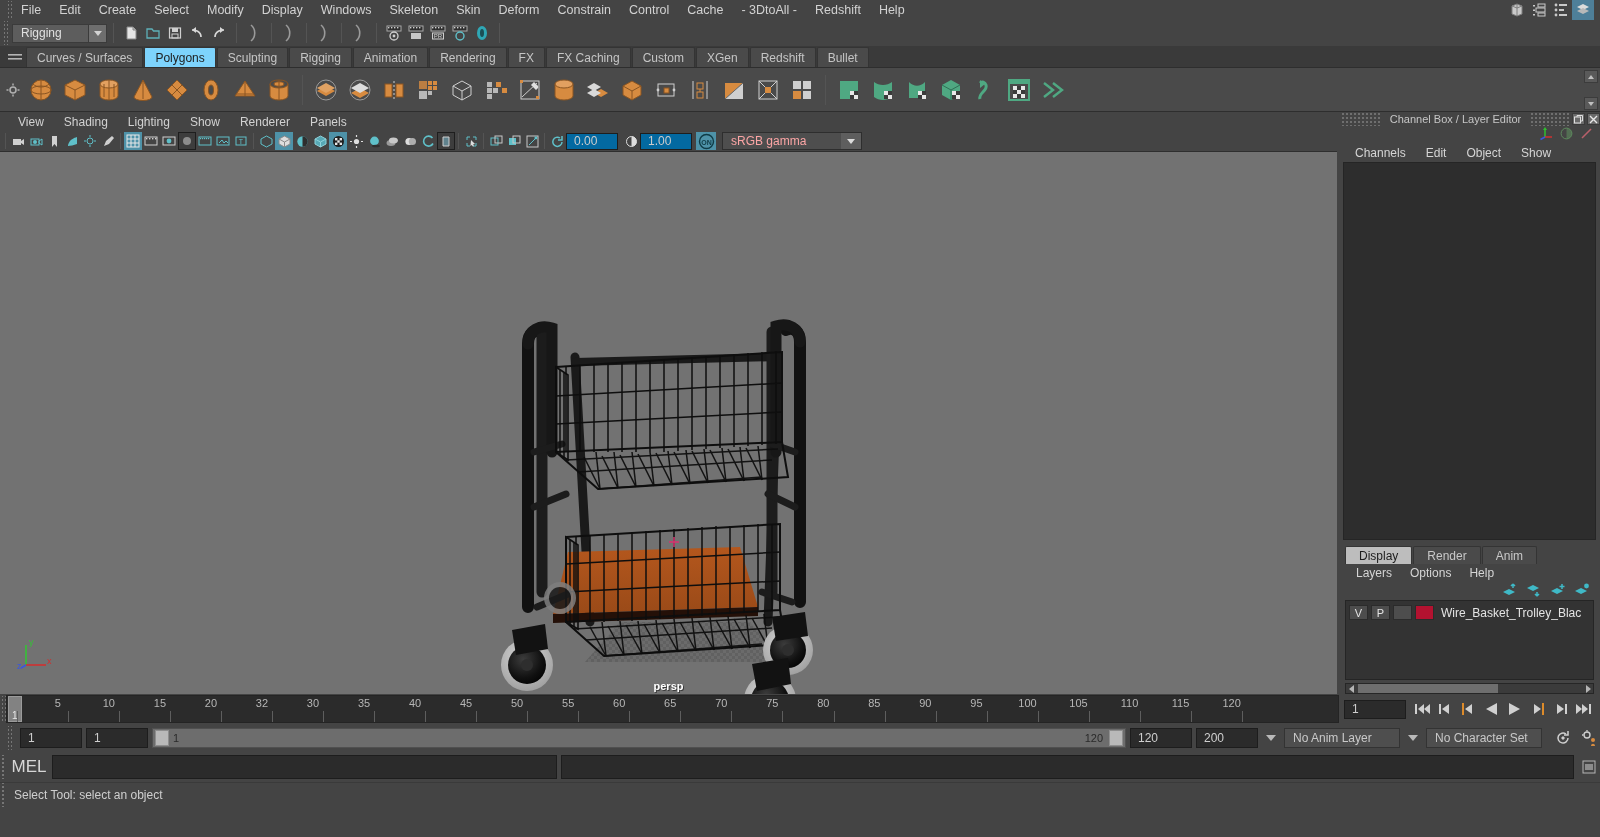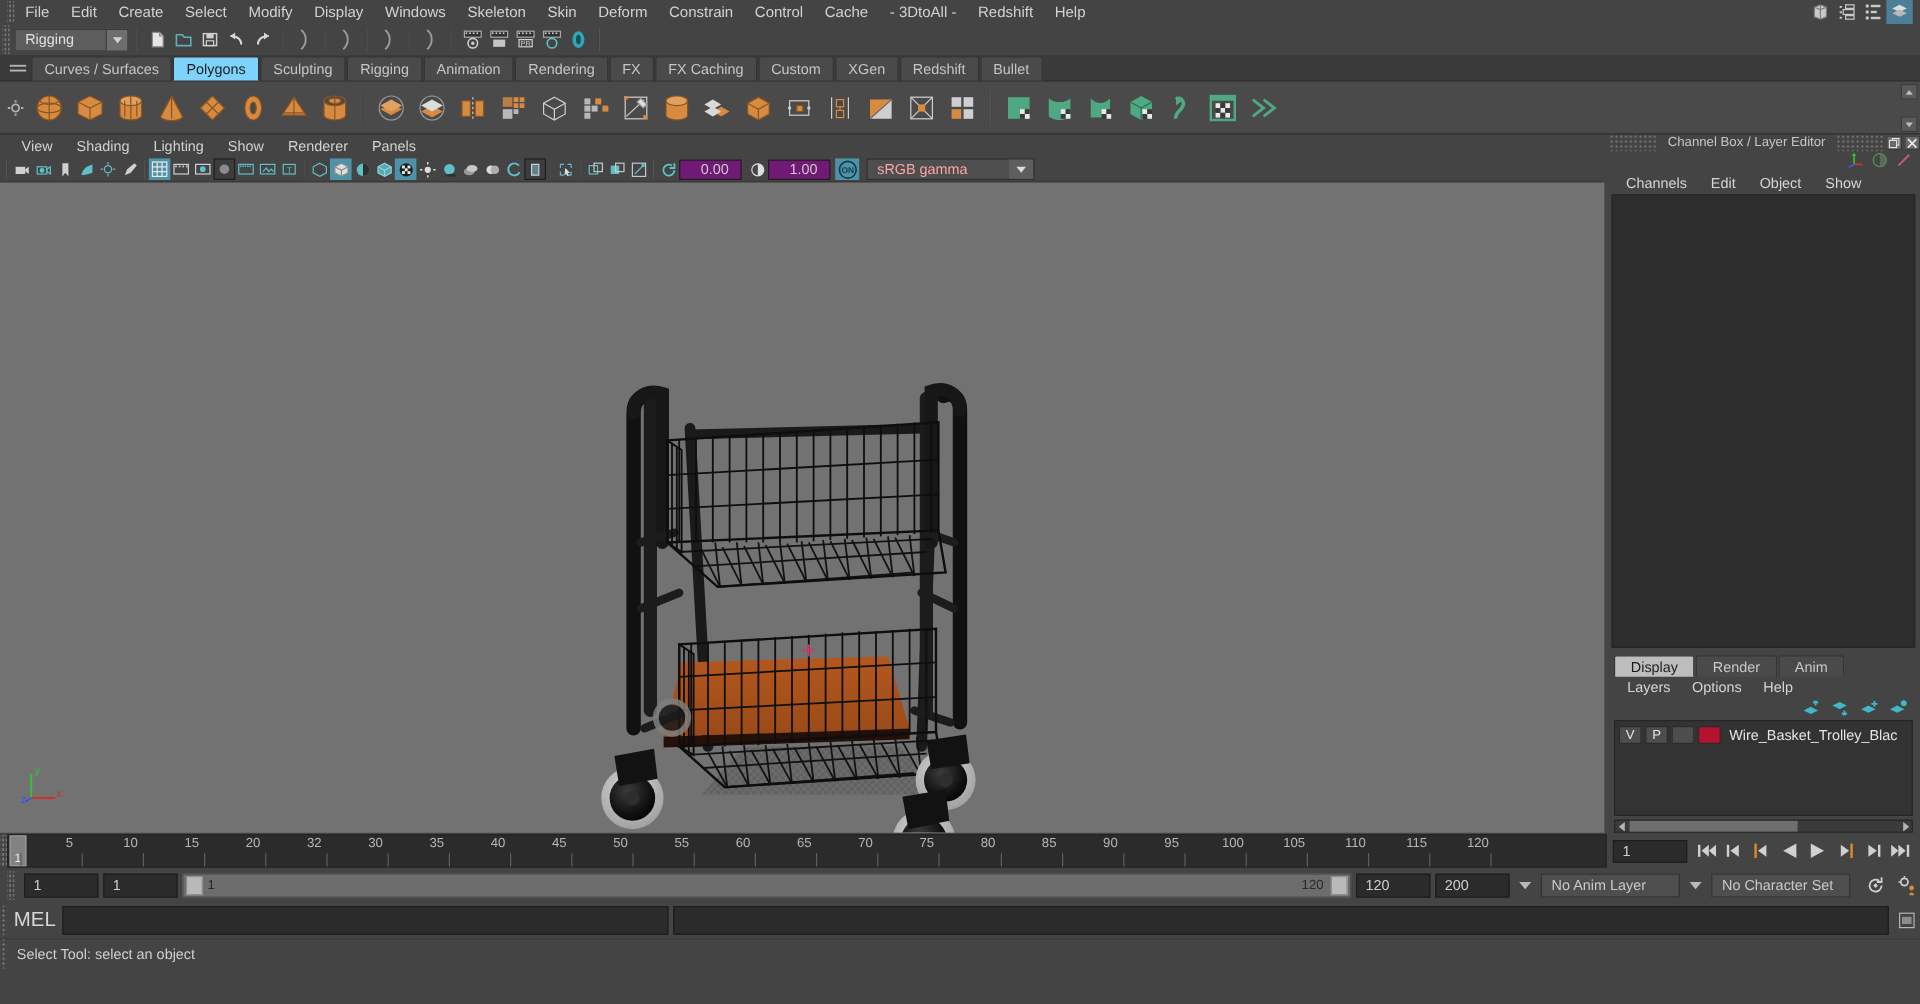--- a/index.html
+++ b/index.html
@@ -87,22 +87,22 @@
   }
   #panel-menubar .mi{ padding:1px 10px; font-size:12px; color:#d2d2d2; }
 
   #panel-toolbar{
     height:20px; background:#444444; display:flex; align-items:center; padding-left:2px;
   }
   .vbtn{ width:18px; height:18px; display:flex; align-items:center; justify-content:center; flex:0 0 18px; }
   .vbtn.on{ background:#4e92a8; }
   .vbtn.framed{ border:1px solid #1e1e1e; background:#3d3d3d; }
   .numfield{
-    height:17px; width:52px; background:#701a75; border:1px solid #1e1e1e;
-    color:#cccccc; font-size:12px; display:flex; align-items:center; padding-left:17px;
+    height:17px; width:52px; background:#0369a1; border:1px solid #1e1e1e;
+    color:#cccccc; font-size:12px; display:flex; align-items:center; padding-left:7px;
   }
   .gammacombo{
     height:18px; width:140px; background:#4e4e4e; border:1px solid #2e2e2e;
     display:flex; align-items:center; font-size:12px; color:#fca5a5; padding-left:8px;text-align:right;
   }
   .gammacombo .arrow{
     margin-left:auto; width:20px; height:16px; background:#5e5e5e;
     display:flex; align-items:center; justify-content:center;
   }
   .gammacombo .arrow:after{
@@ -1175,20 +1175,21 @@
         <svg width="40" height="36" viewBox="0 0 40 36">
           <line x1="12" y1="30" x2="12" y2="10" stroke="#35c235" stroke-width="1.6"></line>
           <line x1="12" y1="30" x2="32" y2="30" stroke="#d03030" stroke-width="1.6"></line>
           <line x1="12" y1="30" x2="7" y2="33" stroke="#3a56e0" stroke-width="1.6"></line>
           <text x="15" y="10" font-size="9" fill="#35c235" font-family="Liberation Sans">y</text>
           <text x="33" y="29" font-size="9" fill="#d03030" font-family="Liberation Sans">x</text>
           <text x="3" y="34" font-size="9" fill="#3a56e0" font-family="Liberation Sans">z</text>
         </svg>
       </div>
 
+      <div id="camera-label">persp</div>
     </div>
   </div>
 
   <div id="rightpanel">
     <div id="cb-title">
       <div class="dots"></div>
       <div class="t">Channel Box / Layer Editor</div>
       <div class="dots"></div>
       <div class="winbtn">
         <svg width="9" height="9" viewBox="0 0 9 9">

